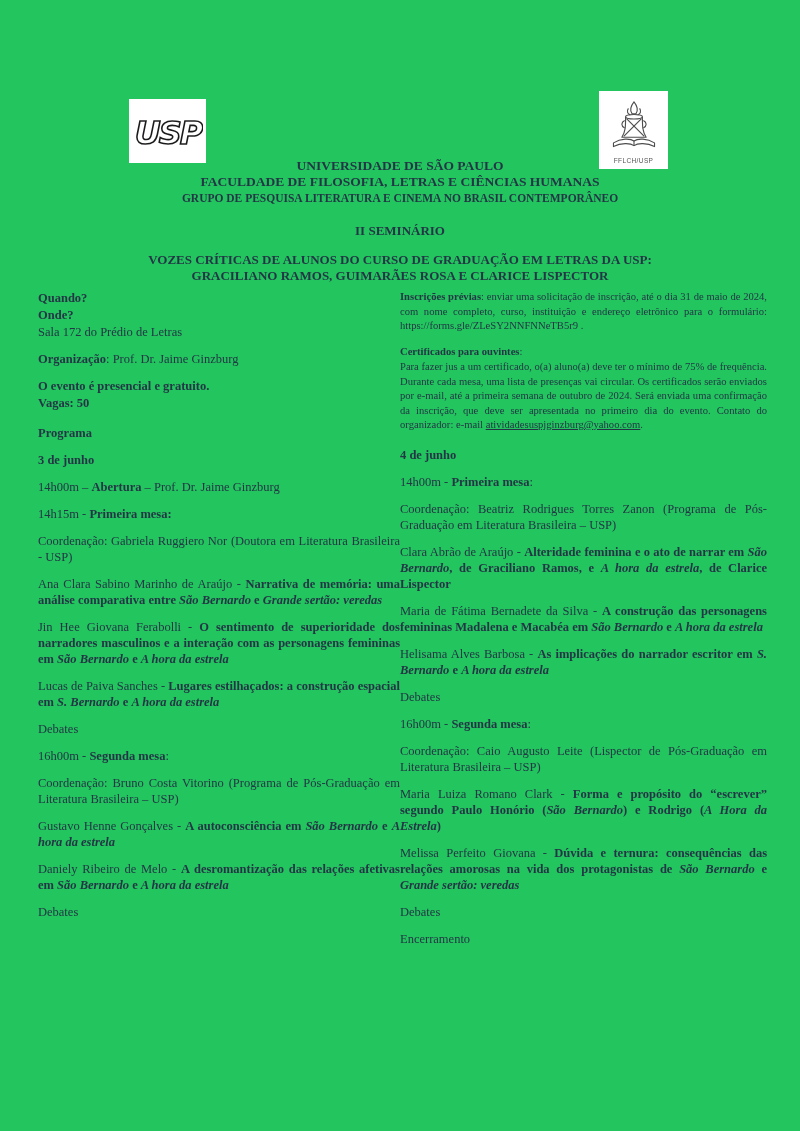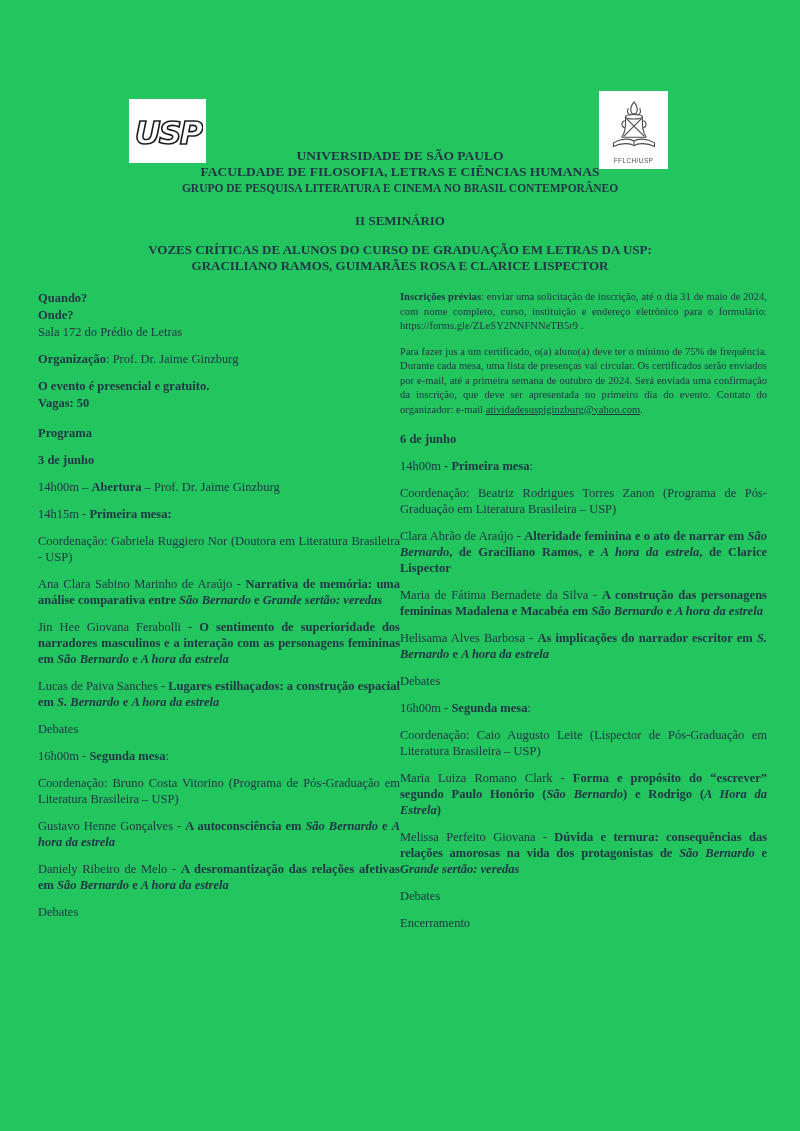--- a/index.html
+++ b/index.html
@@ -2,21 +2,21 @@
 <html><head>
 <meta charset="utf-8">
 <style>
   html,body{margin:0;padding:0;}
   body{font-family:"Liberation Serif","DejaVu Serif",serif;}
   .page{position:relative;width:800px;height:1131px;overflow:hidden;background:#b5d9ea;color:#243646;}
   .logo-box{position:absolute;background:#ffffff;display:flex;align-items:center;justify-content:center;}
   .logo-usp{left:129px;top:99px;width:77px;height:64px;}
   .logo-fflch{left:599px;top:91px;width:69px;height:78px;flex-direction:column;padding-top:2px;box-sizing:border-box;}
   .fflch-caption{font-family:"Liberation Sans","DejaVu Sans",sans-serif;font-size:6.5px;letter-spacing:.4px;color:#555;margin-top:1px;}
-  .header-block{position:absolute;top:148px;left:0;right:0;text-align:center;font-weight:bold;}
+  .header-block{position:absolute;top:158px;left:0;right:0;text-align:center;font-weight:bold;}
   .h-line1{font-size:13.5px;line-height:16px;}
   .h-line3{font-size:11.5px;line-height:17px;}
   .h-seminar{font-size:13px;line-height:16px;margin-top:16px;}
   .h-title{font-size:13px;line-height:16px;margin-top:13px;}
   .content{position:absolute;top:290px;left:38px;width:729px;display:grid;grid-template-columns:362px 1fr;}
   .col{font-size:12.5px;line-height:16px;}
   .para{margin:0 0 11px;text-align:justify;}
   .tight{margin-bottom:1px;}
   .gap-top{margin-top:14px;}
   .small{font-size:10.6px;line-height:14.5px;}
@@ -81,22 +81,23 @@
         <p class="para"><span>Lucas de Paiva Sanches - </span><span class="b">Lugares estilhaçados: a construção espacial em </span><span class="b i">S. Bernardo</span><span class="b"> e </span><span class="b i">A hora da estrela</span></p>
         <p class="para"><span>Debates</span></p>
         <p class="para"><span>16h00m - </span><span class="b">Segunda mesa</span><span>:</span></p>
         <p class="para"><span>Coordenação: Bruno Costa Vitorino (Programa de Pós-Graduação em Literatura Brasileira – USP)</span></p>
         <p class="para"><span>Gustavo Henne Gonçalves - </span><span class="b">A autoconsciência em </span><span class="b i">São Bernardo</span><span class="b"> e </span><span class="b i">A hora da estrela</span></p>
         <p class="para"><span>Daniely Ribeiro de Melo - </span><span class="b">A desromantização das relações afetivas em </span><span class="b i">São Bernardo</span><span class="b"> e </span><span class="b i">A hora da estrela</span></p>
         <p class="para"><span>Debates</span></p>
       </div>
     <div class="col" id="col-right">
         <p class="para small"><span class="b">Inscrições prévias</span><span>: enviar uma solicitação de inscrição, até o dia 31 de maio de 2024, com nome completo, curso, instituição e endereço eletrônico para o formulário: </span><span>https://forms.gle/ZLeSY2NNFNNeTB5r9</span><span> .</span></p>
+        <p class="para tight small"><span class="b">Certificados para ouvintes</span><span>:</span></p>
         <p class="para small"><span>Para fazer jus a um certificado, o(a) aluno(a) deve ter o mínimo de 75% de frequência. Durante cada mesa, uma lista de presenças vai circular. Os certificados serão enviados por e-mail, até a primeira semana de outubro de 2024. Será enviada uma confirmação da inscrição, que deve ser apresentada no primeiro dia do evento. Contato do organizador: e-mail </span><span class="u">atividadesuspjginzburg@yahoo.com</span><span>.</span></p>
-        <p class="para gap-top"><span class="b">6 de junho</span></p>
+        <p class="para gap-top"><span class="b">4 de junho</span></p>
         <p class="para"><span>14h00m - </span><span class="b">Primeira mesa</span><span>:</span></p>
         <p class="para"><span>Coordenação: Beatriz Rodrigues Torres Zanon (Programa de Pós-Graduação em Literatura Brasileira – USP)</span></p>
         <p class="para"><span>Clara Abrão de Araújo - </span><span class="b">Alteridade feminina e o ato de narrar em </span><span class="b i">São Bernardo</span><span class="b">, de Graciliano Ramos, e </span><span class="b i">A hora da estrela</span><span class="b">, de Clarice Lispector</span></p>
         <p class="para"><span>Maria de Fátima Bernadete da Silva - </span><span class="b">A construção das personagens femininas Madalena e Macabéa em </span><span class="b i">São Bernardo</span><span class="b"> e </span><span class="b i">A hora da estrela</span></p>
         <p class="para"><span>Helisama Alves Barbosa - </span><span class="b">As implicações do narrador escritor em </span><span class="b i">S. Bernardo</span><span class="b"> e </span><span class="b i">A hora da estrela</span></p>
         <p class="para"><span>Debates</span></p>
         <p class="para"><span>16h00m - </span><span class="b">Segunda mesa</span><span>:</span></p>
         <p class="para"><span>Coordenação: Caio Augusto Leite (Lispector de Pós-Graduação em Literatura Brasileira – USP)</span></p>
         <p class="para"><span>Maria Luiza Romano Clark - </span><span class="b">Forma e propósito do “escrever” segundo Paulo Honório (</span><span class="b i">São Bernardo</span><span class="b">) e Rodrigo (</span><span class="b i">A Hora da Estrela</span><span class="b">)</span></p>
         <p class="para"><span>Melissa Perfeito Giovana - </span><span class="b">Dúvida e ternura: consequências das relações amorosas na vida dos protagonistas de </span><span class="b i">São Bernardo</span><span class="b"> e </span><span class="b i">Grande sertão: veredas</span></p>

